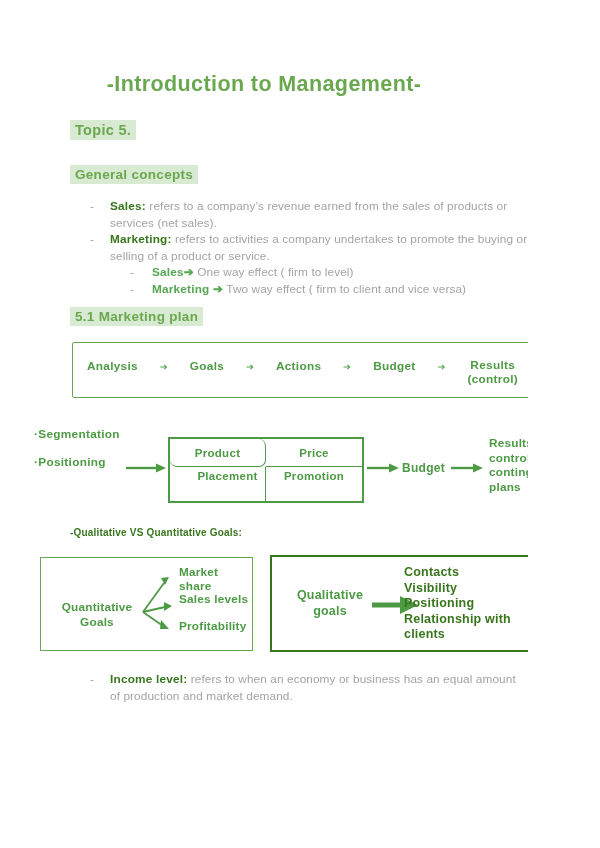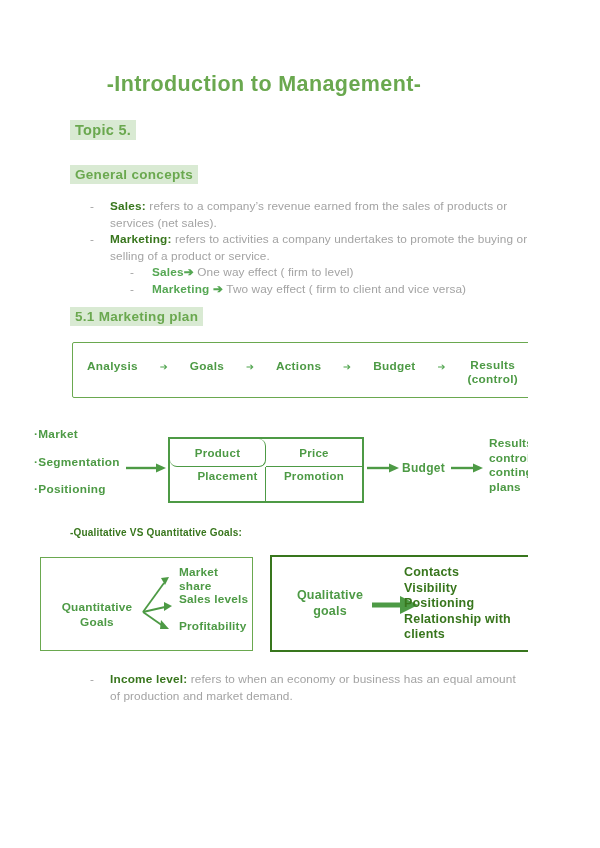--- a/index.html
+++ b/index.html
@@ -240,21 +240,20 @@
     <span class="flow-arrow">➔</span>
     <span>Budget</span>
     <span class="flow-arrow">➔</span>
     <span class="flow-result">
       <span>Results</span>
       <span>(control)</span>
     </span>
   </div>
 
   <div class="mix-inputs">
-    <div>·Market</div>
     <div>·Segmentation</div>
     <div>·Positioning</div>
   </div>
 
   <svg class="arrow-svg a1" width="42" height="12" viewBox="0 0 42 12">
     <line class="arrow-line" x1="1" y1="6" x2="32" y2="6"></line>
     <polygon class="arrow-head" points="31,1.5 41,6 31,10.5"></polygon>
   </svg>
 
   <div class="mix-table">

